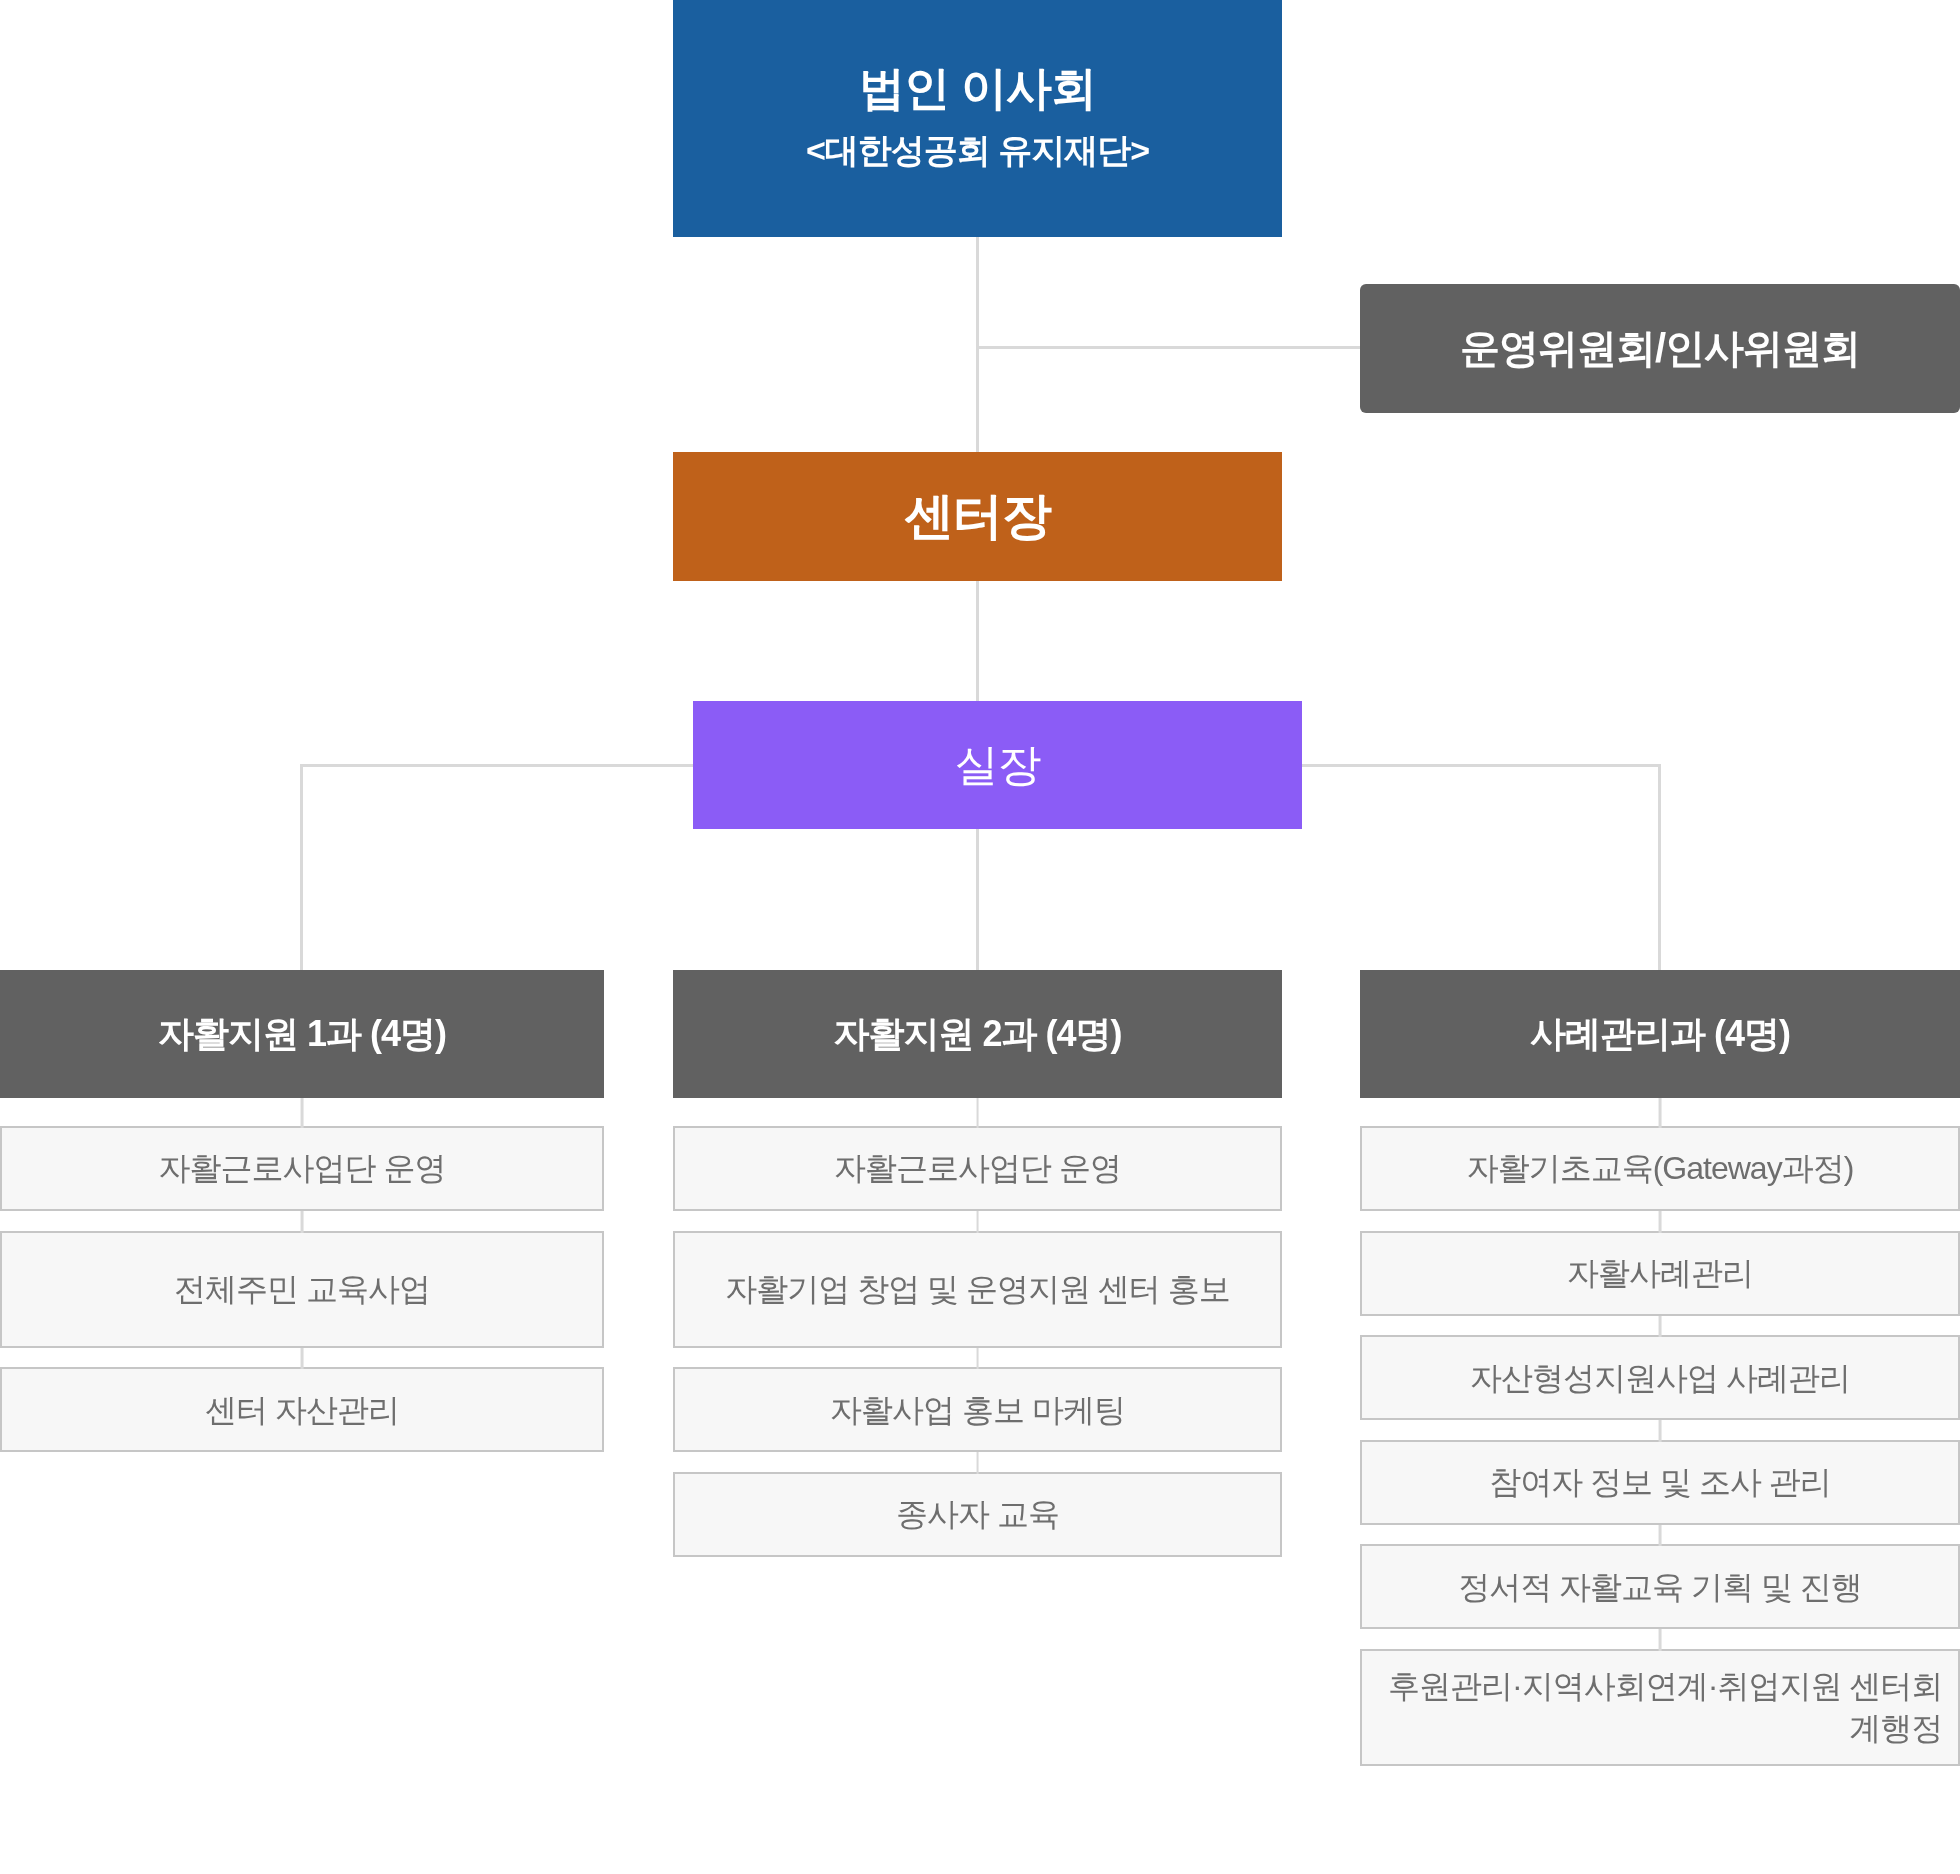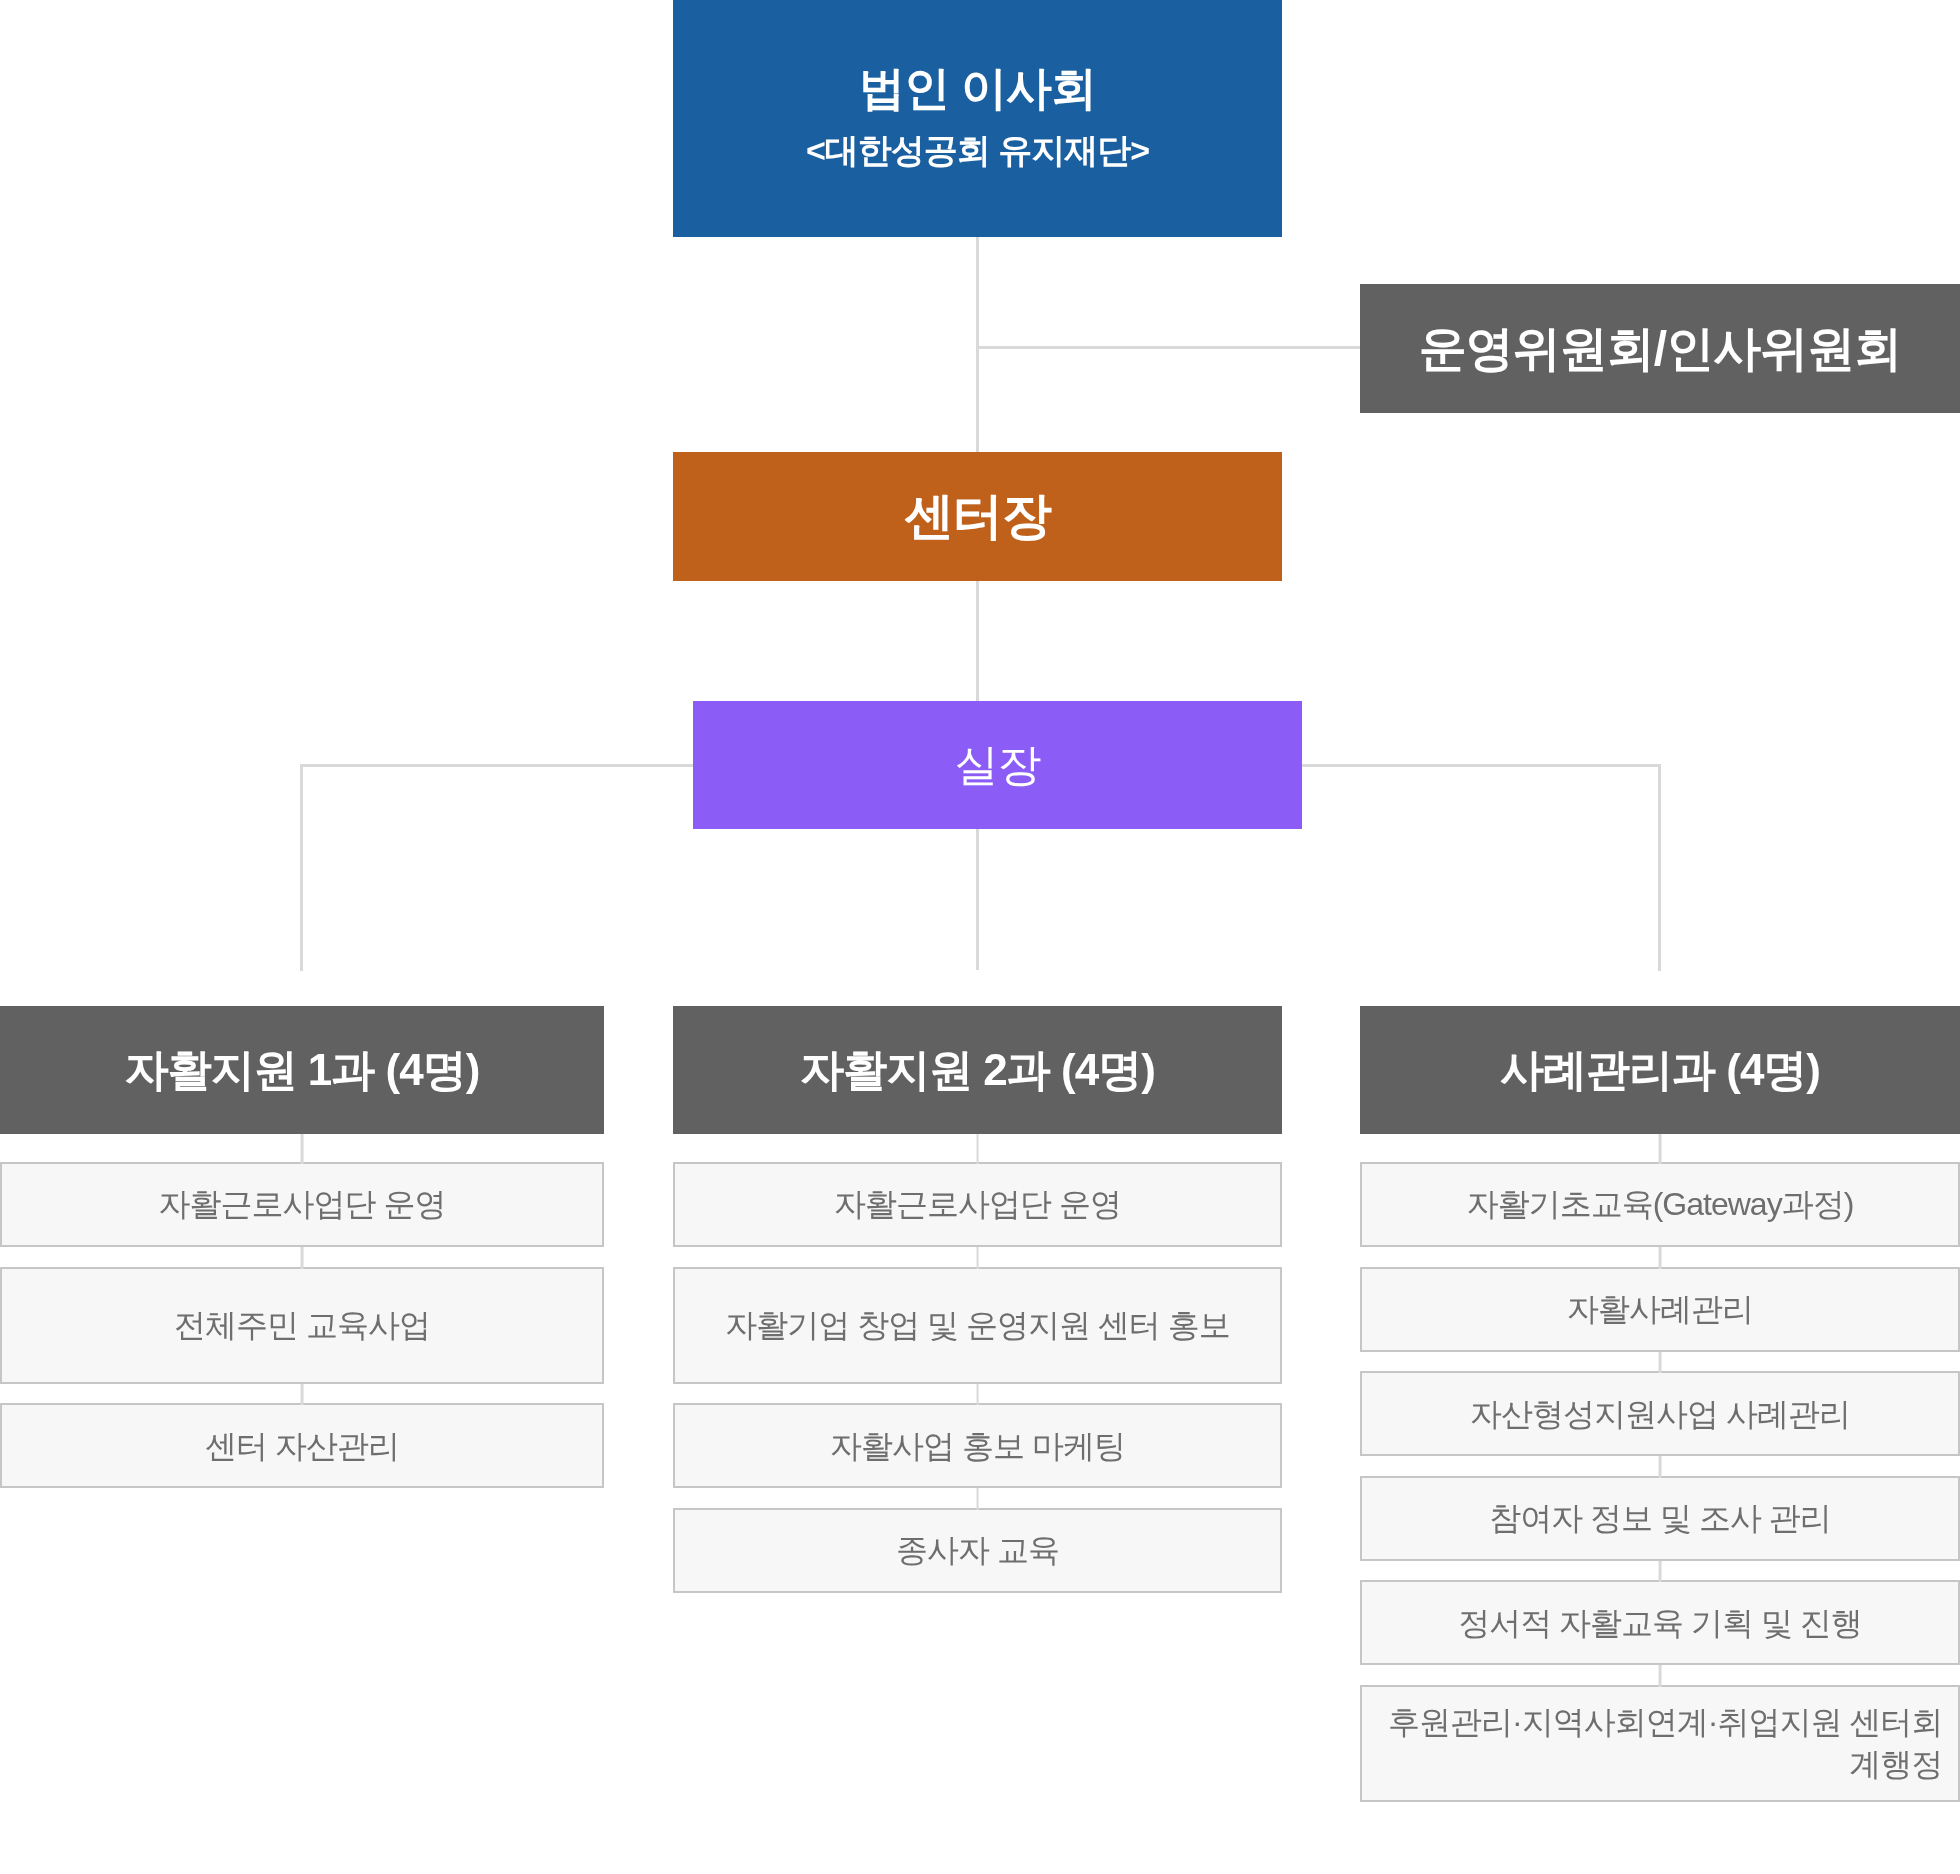--- a/index.html
+++ b/index.html
@@ -8,31 +8,31 @@
 
   
   .line{position:absolute;background:#d9d9d9;}
 
   
   .node{position:absolute;display:flex;flex-direction:column;align-items:center;justify-content:center;
         color:#ffffff;text-align:center;letter-spacing:-1px;}
   .box-root{left:673px;top:0;width:609px;height:237px;background:#1a5f9f;}
   .root-title{font-size:46px;font-weight:700;line-height:1.1;}
   .root-sub{font-size:34px;font-weight:700;margin-top:13.7px;letter-spacing:-1px;}
-  .box-committee{left:1360px;top:284px;width:600px;height:129px;background:#616161;font-size:48px;font-weight:700;}
+  .box-committee{left:1360px;top:284px;width:600px;height:129px;background:#616161;font-size:40px;font-weight:700;border-radius:6px;}
   .box-director{left:673px;top:452px;width:609px;height:129px;background:#bf611a;font-size:50px;font-weight:700;}
   .box-manager{left:673px;top:701px;width:609px;height:128px;background:#8b5cf6;font-size:44px;font-weight:400;margin-left:20px;}
 
   
   .dept{position:absolute;top:970px;}
   .dept-1{left:0;width:604px;}
   .dept-2{left:673px;width:609px;}
   .dept-3{left:1360px;width:600px;}
-  .dept-header{height:128px;background:#616161;color:#ffffff;font-size:44px;font-weight:700;
-               display:flex;align-items:center;justify-content:center;letter-spacing:-1px;margin-top:36px;}
+  .dept-header{height:128px;background:#616161;color:#ffffff;font-size:36px;font-weight:700;
+               display:flex;align-items:center;justify-content:center;letter-spacing:-1px;}
   .items{margin-top:28px;display:flex;flex-direction:column;row-gap:19.6px;}
   .item{position:relative;box-sizing:border-box;min-height:85px;background:#f7f7f7;border:2px solid #c6c6c6;
         color:#6e6e6e;font-size:32px;font-weight:400;display:flex;align-items:center;justify-content:center;
         text-align:right;line-height:1.32;padding:5.9px 15.7px;letter-spacing:-1px;}
   .item.tall{min-height:117px;}
   
   .item::before{content:"";position:absolute;left:50%;transform:translateX(-50%);
                 top:-21.6px;width:2.9px;height:21.6px;background:#d9d9d9;}
   .item:first-child::before{top:-30px;height:30px;}
 </style>

